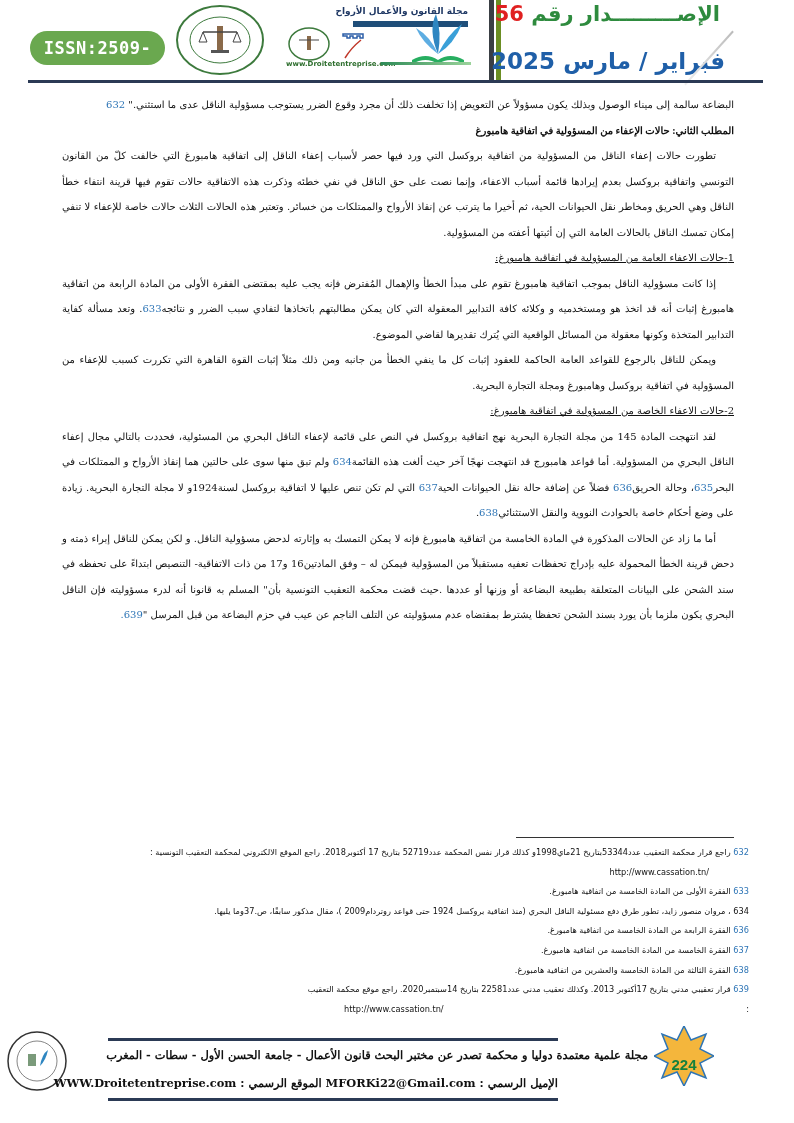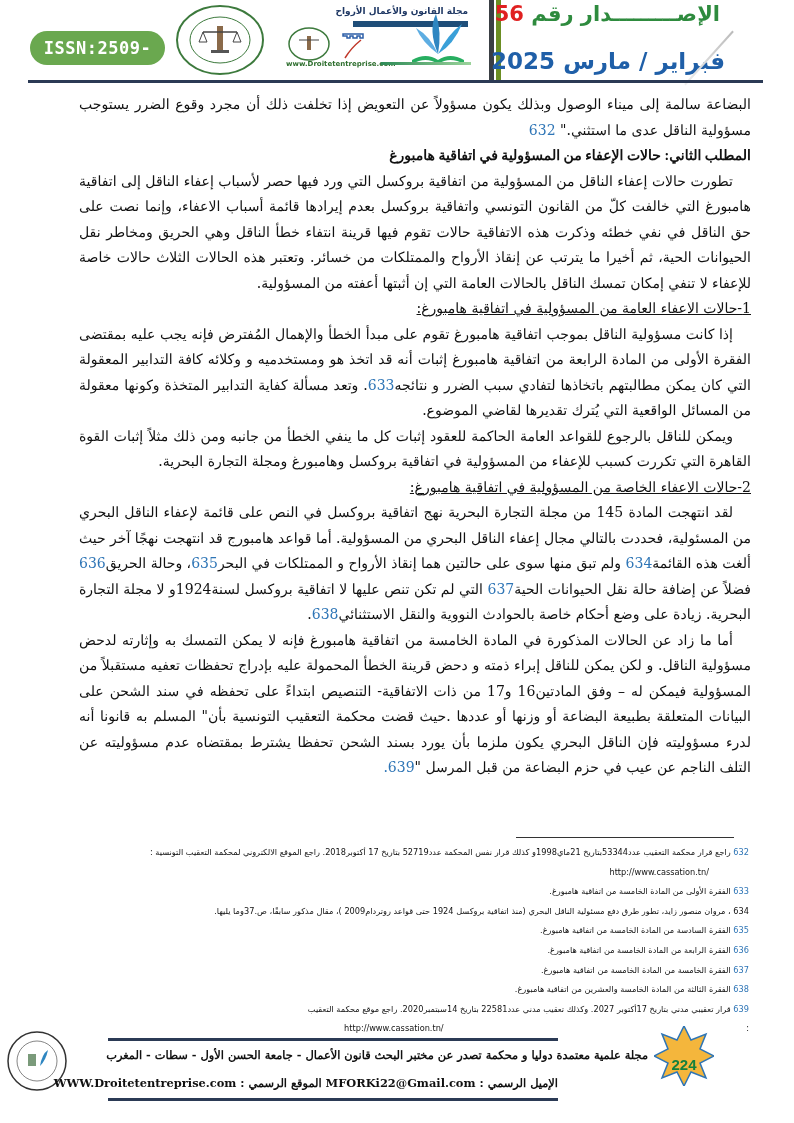--- a/index.html
+++ b/index.html
@@ -22,21 +22,21 @@
   .issue-line { position: absolute; left: 520px; top: 2px; width: 200px; direction: rtl; text-align: right;
                 font-weight: bold; font-size: 21px; color: #2e8b3e; white-space: nowrap; }
   .issue-line .num { color: #e02020; }
   .date-line { position: absolute; left: 505px; top: 48px; width: 220px; direction: rtl; text-align: left;
                font-weight: bold; font-size: 23px; color: #1f5fa8; white-space: nowrap; }
   .diag { position: absolute; left: 708px; top: 22px; width: 2px; height: 72px; background: linear-gradient(#bbb,#eee); transform: rotate(42deg); }
   .header-rule { position: absolute; left: 28px; top: 80px; width: 735px; height: 3px; background: #2b3a55; }
 
   
   .content { position: absolute; left: 62px; top: 92px; width: 672px; direction: rtl; text-align: justify;
-             font-family: "DejaVu Serif", serif; font-size: 14px; line-height: 25.5px; margin-left: 17px; }
+             font-family: "DejaVu Serif", serif; font-size: 10px; line-height: 25.5px; }
   .content p { margin: 0; }
   .indent { text-indent: 18px; }
   .ref { color: #2e75b6; }
   .section-title { font-weight: bold; font-family: Liberation Serif, serif; }
   .subhead { text-decoration: underline; }
 
   
   .fn-rule { position: absolute; left: 516px; top: 837px; width: 218px; height: 1px; background: #333; }
   .footnotes { position: absolute; left: 107px; top: 843px; width: 642px; direction: rtl; text-align: right;
                font-family: "DejaVu Sans", sans-serif; font-size: 8.2px; line-height: 19.6px; }
@@ -136,38 +136,34 @@
   </p>
   <p>
     <span class="fn-num">633</span>
     <span>الفقرة الأولى من المادة الخامسة من اتفاقية هامبورغ.</span>
   </p>
   <p>
     <span>634</span>
     <span>، مروان منصور زايد، تطور طرق دفع مسئولية الناقل البحري (منذ اتفاقية بروكسل 1924 حتى قواعد روتردام2009 )، مقال مذكور سابقًا، ص.37وما يليها.</span>
   </p>
   <p>
-    <span class="fn-num">635</span>
-    <span>الفقرة السادسة من المادة الخامسة من اتفاقية هامبورغ.</span>
-  </p>
-  <p>
     <span class="fn-num">636</span>
     <span>الفقرة الرابعة من المادة الخامسة من اتفاقية هامبورغ.</span>
   </p>
   <p>
     <span class="fn-num">637</span>
     <span>الفقرة   الخامسة من المادة الخامسة من اتفاقية هامبورغ.</span>
   </p>
   <p>
     <span class="fn-num">638</span>
     <span>الفقرة الثالثة من المادة الخامسة والعشرين من اتفاقية هامبورغ.</span>
   </p>
   <p>
     <span class="fn-num">639</span>
-    <span> قرار تعقيبي مدني بتاريخ 17أكتوبر 2027. وكذلك تعقيب مدني عدد22581 بتاريخ 14سبتمبر2020. راجع موقع محكمة التعقيب</span>
+    <span> قرار تعقيبي مدني بتاريخ 17أكتوبر 2013. وكذلك تعقيب مدني عدد22581 بتاريخ 14سبتمبر2020. راجع موقع محكمة التعقيب</span>
   </p>
   <p>
     <span>:</span>
     <span class="fn-url" style="margin-right:300px">http://www.cassation.tn/</span>
   </p>
 </div>
 
 <svg class="foot-logo" viewBox="0 0 62 62">
   <circle cx="31" cy="31" r="29" fill="#fff" stroke="#333" stroke-width="1.5"></circle>
   <circle cx="31" cy="31" r="20" fill="none" stroke="#666" stroke-width="0.8"></circle>

